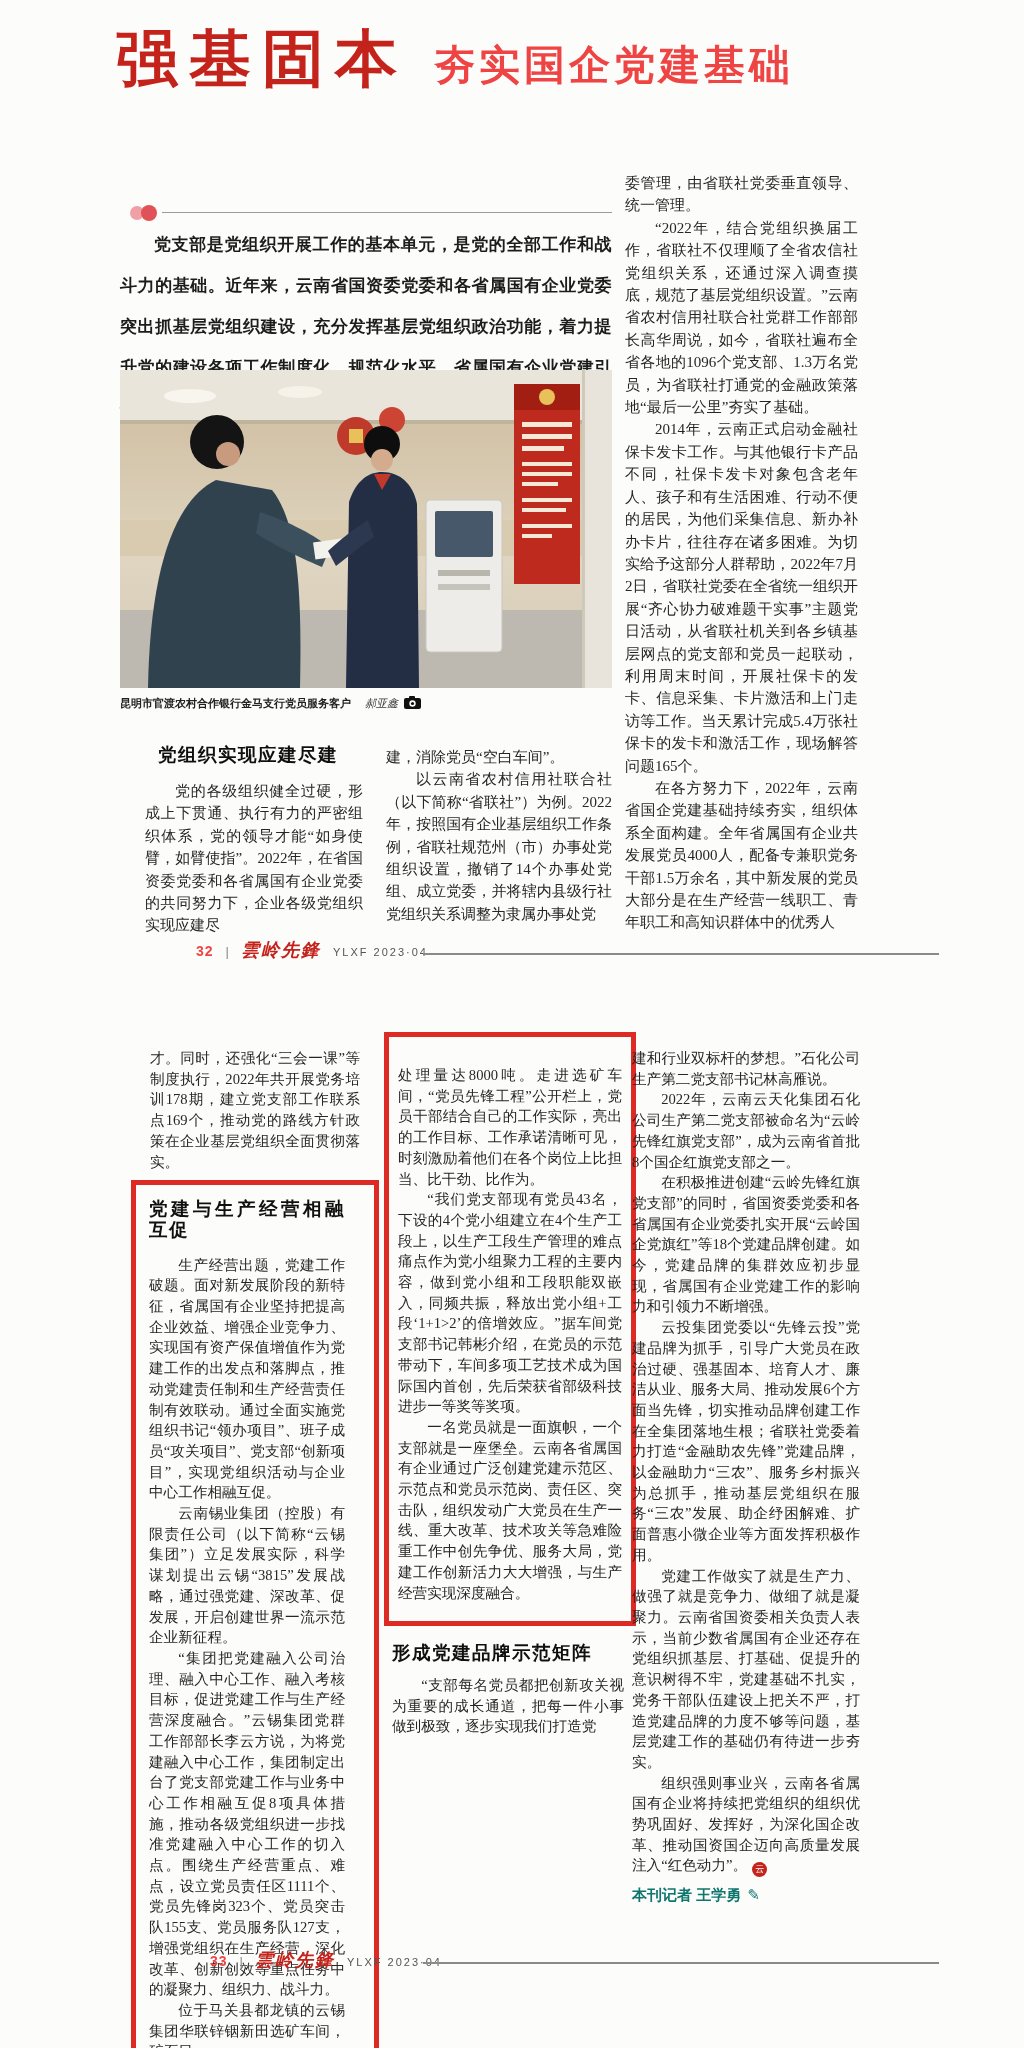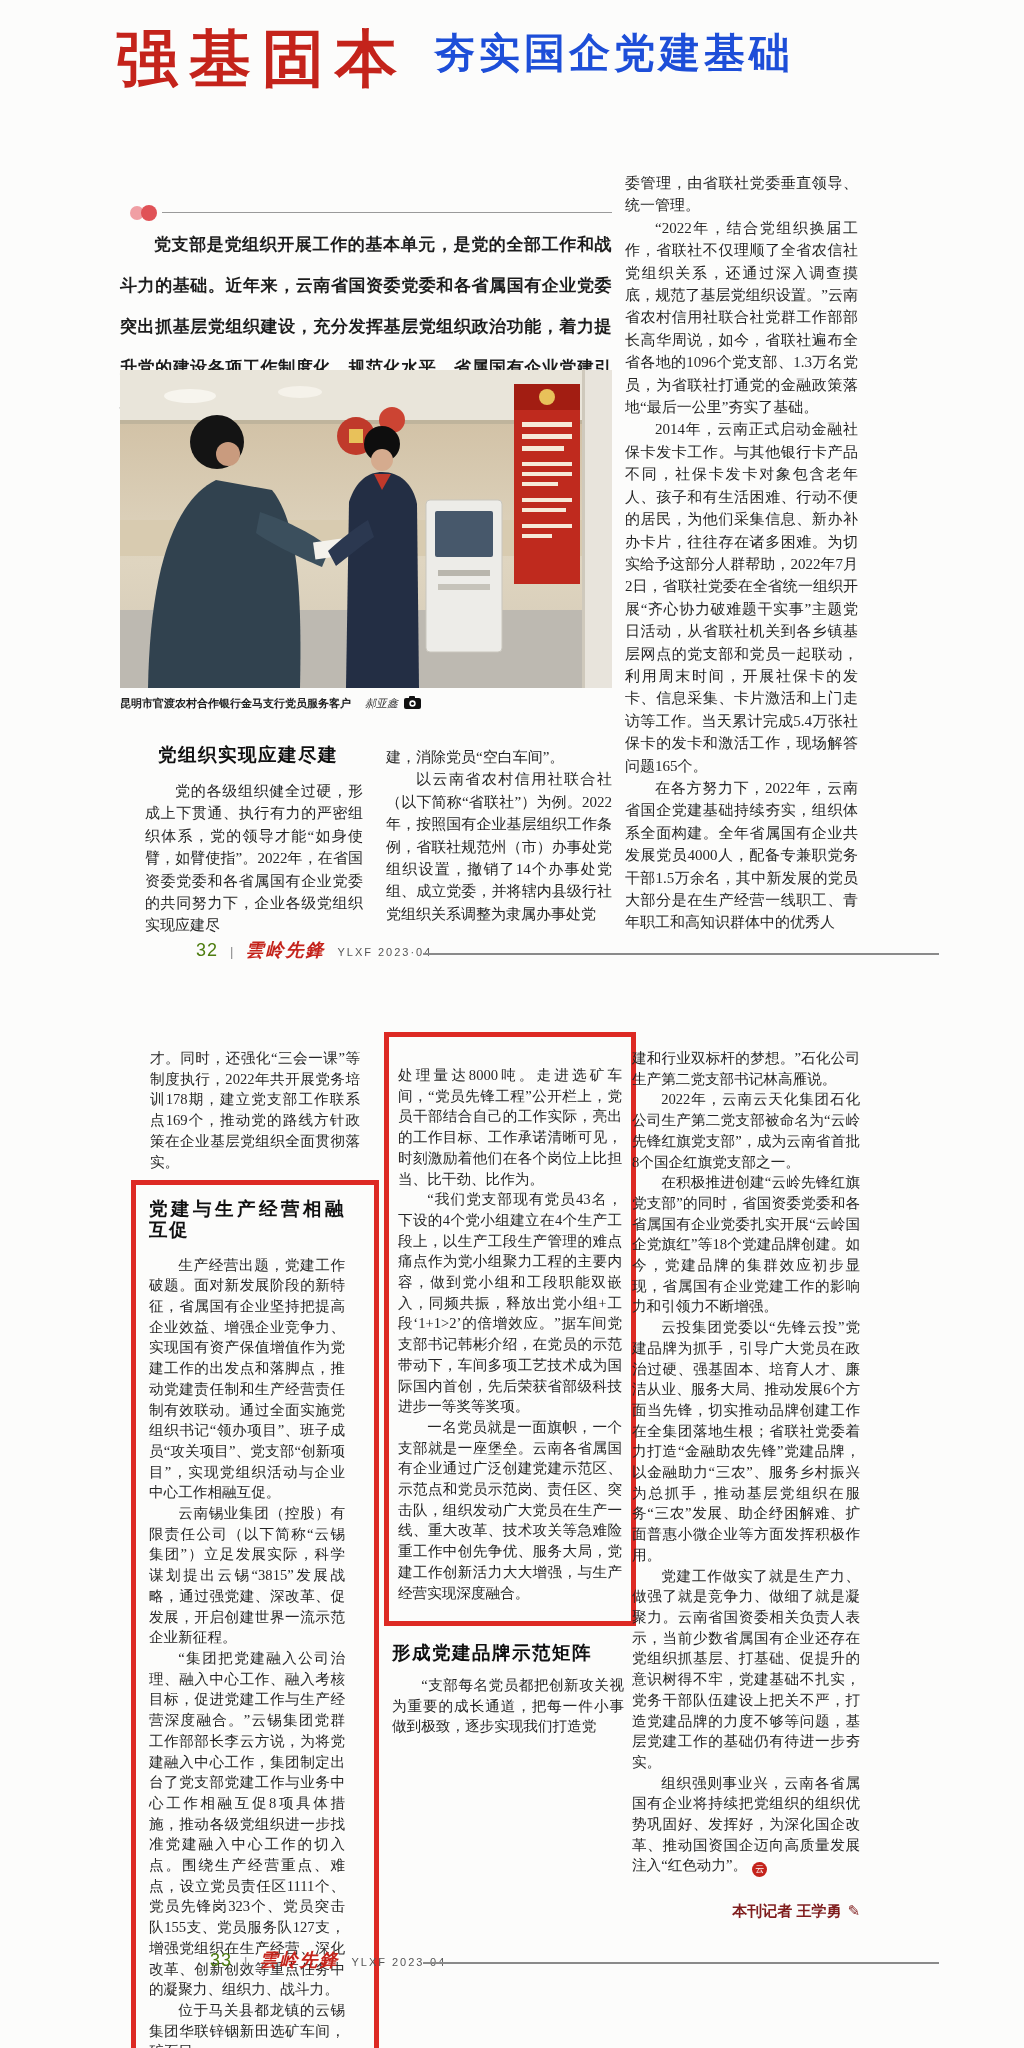--- a/index.html
+++ b/index.html
@@ -1,23 +1,23 @@
 <!DOCTYPE html>
 <html><head>
 <meta charset="utf-8">
 <style>
   html,body{margin:0;padding:0}
   body{width:1024px;height:2048px;position:relative;background:#fcfcfb;
        font-family:"Liberation Serif","DejaVu Serif",serif;color:#242424;overflow:hidden}
   .abs{position:absolute}
 
   
-  .masthead{left:116px;top:24px;width:760px;display:flex;gap:26px}
+  .masthead{left:116px;top:24px;width:760px;display:flex;align-items:flex-end;gap:26px}
   .title-red{font-size:62px;line-height:70px;font-weight:700;color:#c4231b;letter-spacing:11px;white-space:nowrap}
-  .title-black{font-size:41px;line-height:58px;font-weight:700;color:#1d4ed8;letter-spacing:4px;white-space:nowrap}
+  .title-black{font-size:41px;line-height:58px;font-weight:700;color:#ef4444;letter-spacing:4px;white-space:nowrap}
 
   
   .dot{border-radius:50%;position:absolute}
   .dot1{left:130px;top:206px;width:14px;height:14px;background:#f09fa4}
   .dot2{left:141px;top:205px;width:16px;height:16px;background:#e05257}
   .toprule{left:162px;top:212px;width:450px;height:1px;background:#9a9a9a}
 
   
   .intro{left:120px;top:224px;width:492px;font-size:17px;line-height:41px;font-weight:600;
          text-align:justify;color:#1c1c1c;letter-spacing:.5px}
@@ -46,31 +46,31 @@
   
   .colL{left:150px;top:1048px;width:210px}
   .colM{left:392px;top:1032px;width:232px}
   .colR{left:632px;top:1048px;width:228px}
   .redbox{border:5px solid #dd2a24;background:transparent}
   .boxL{margin:8px -19px 0 -19px;padding:10px 29px 16px 13px}
   .boxL .h2{margin:4px 0 14px 0}
   .boxM{margin:0 -12px 0 -8px;padding:28px 9px 18px 9px}
   .headM{margin:17px 0 11px 0}
 
-  .byline{margin-top:24px;text-align:right;font-weight:700;font-size:15px;color:#7f1d1d;
+  .byline{margin-top:8px;text-align:left;font-weight:700;font-size:15px;color:#0f766e;
           font-family:"Liberation Sans","DejaVu Sans",sans-serif}
   .pencil{font-size:15px;margin-left:6px}
   .endseal{display:inline-block;width:15px;height:15px;background:#c4231b;color:#fff;border-radius:50%;
            font-size:9px;line-height:15px;text-align:center;margin-left:5px;text-indent:0;vertical-align:-2px;
            font-family:"Liberation Sans",sans-serif}
 
   
   .footer{display:flex;align-items:baseline;gap:12px;font-family:"Liberation Sans","DejaVu Sans",sans-serif}
   .f32{left:196px;top:938px}.f33{left:210px;top:1948px}
-  .pgno{font-size:18px;font-weight:400;color:#4d7c0f;letter-spacing:1px}
+  .pgno{font-size:14px;font-weight:700;color:#ef4444;letter-spacing:1px}
   .fsep{color:#888;font-weight:300;font-size:13px}
   .jlogo{color:#c4231b;font-weight:700;font-style:italic;font-size:18px;letter-spacing:2px;
          font-family:"DejaVu Serif",serif}
   .issue{font-size:11px;color:#555;letter-spacing:2px}
   .frule{height:1.5px;background:#8a8a8a}
   .fr32{left:423px;top:953px;width:516px}
   .fr33{left:423px;top:1962px;width:516px}
 </style>
 </head>
 <body>

